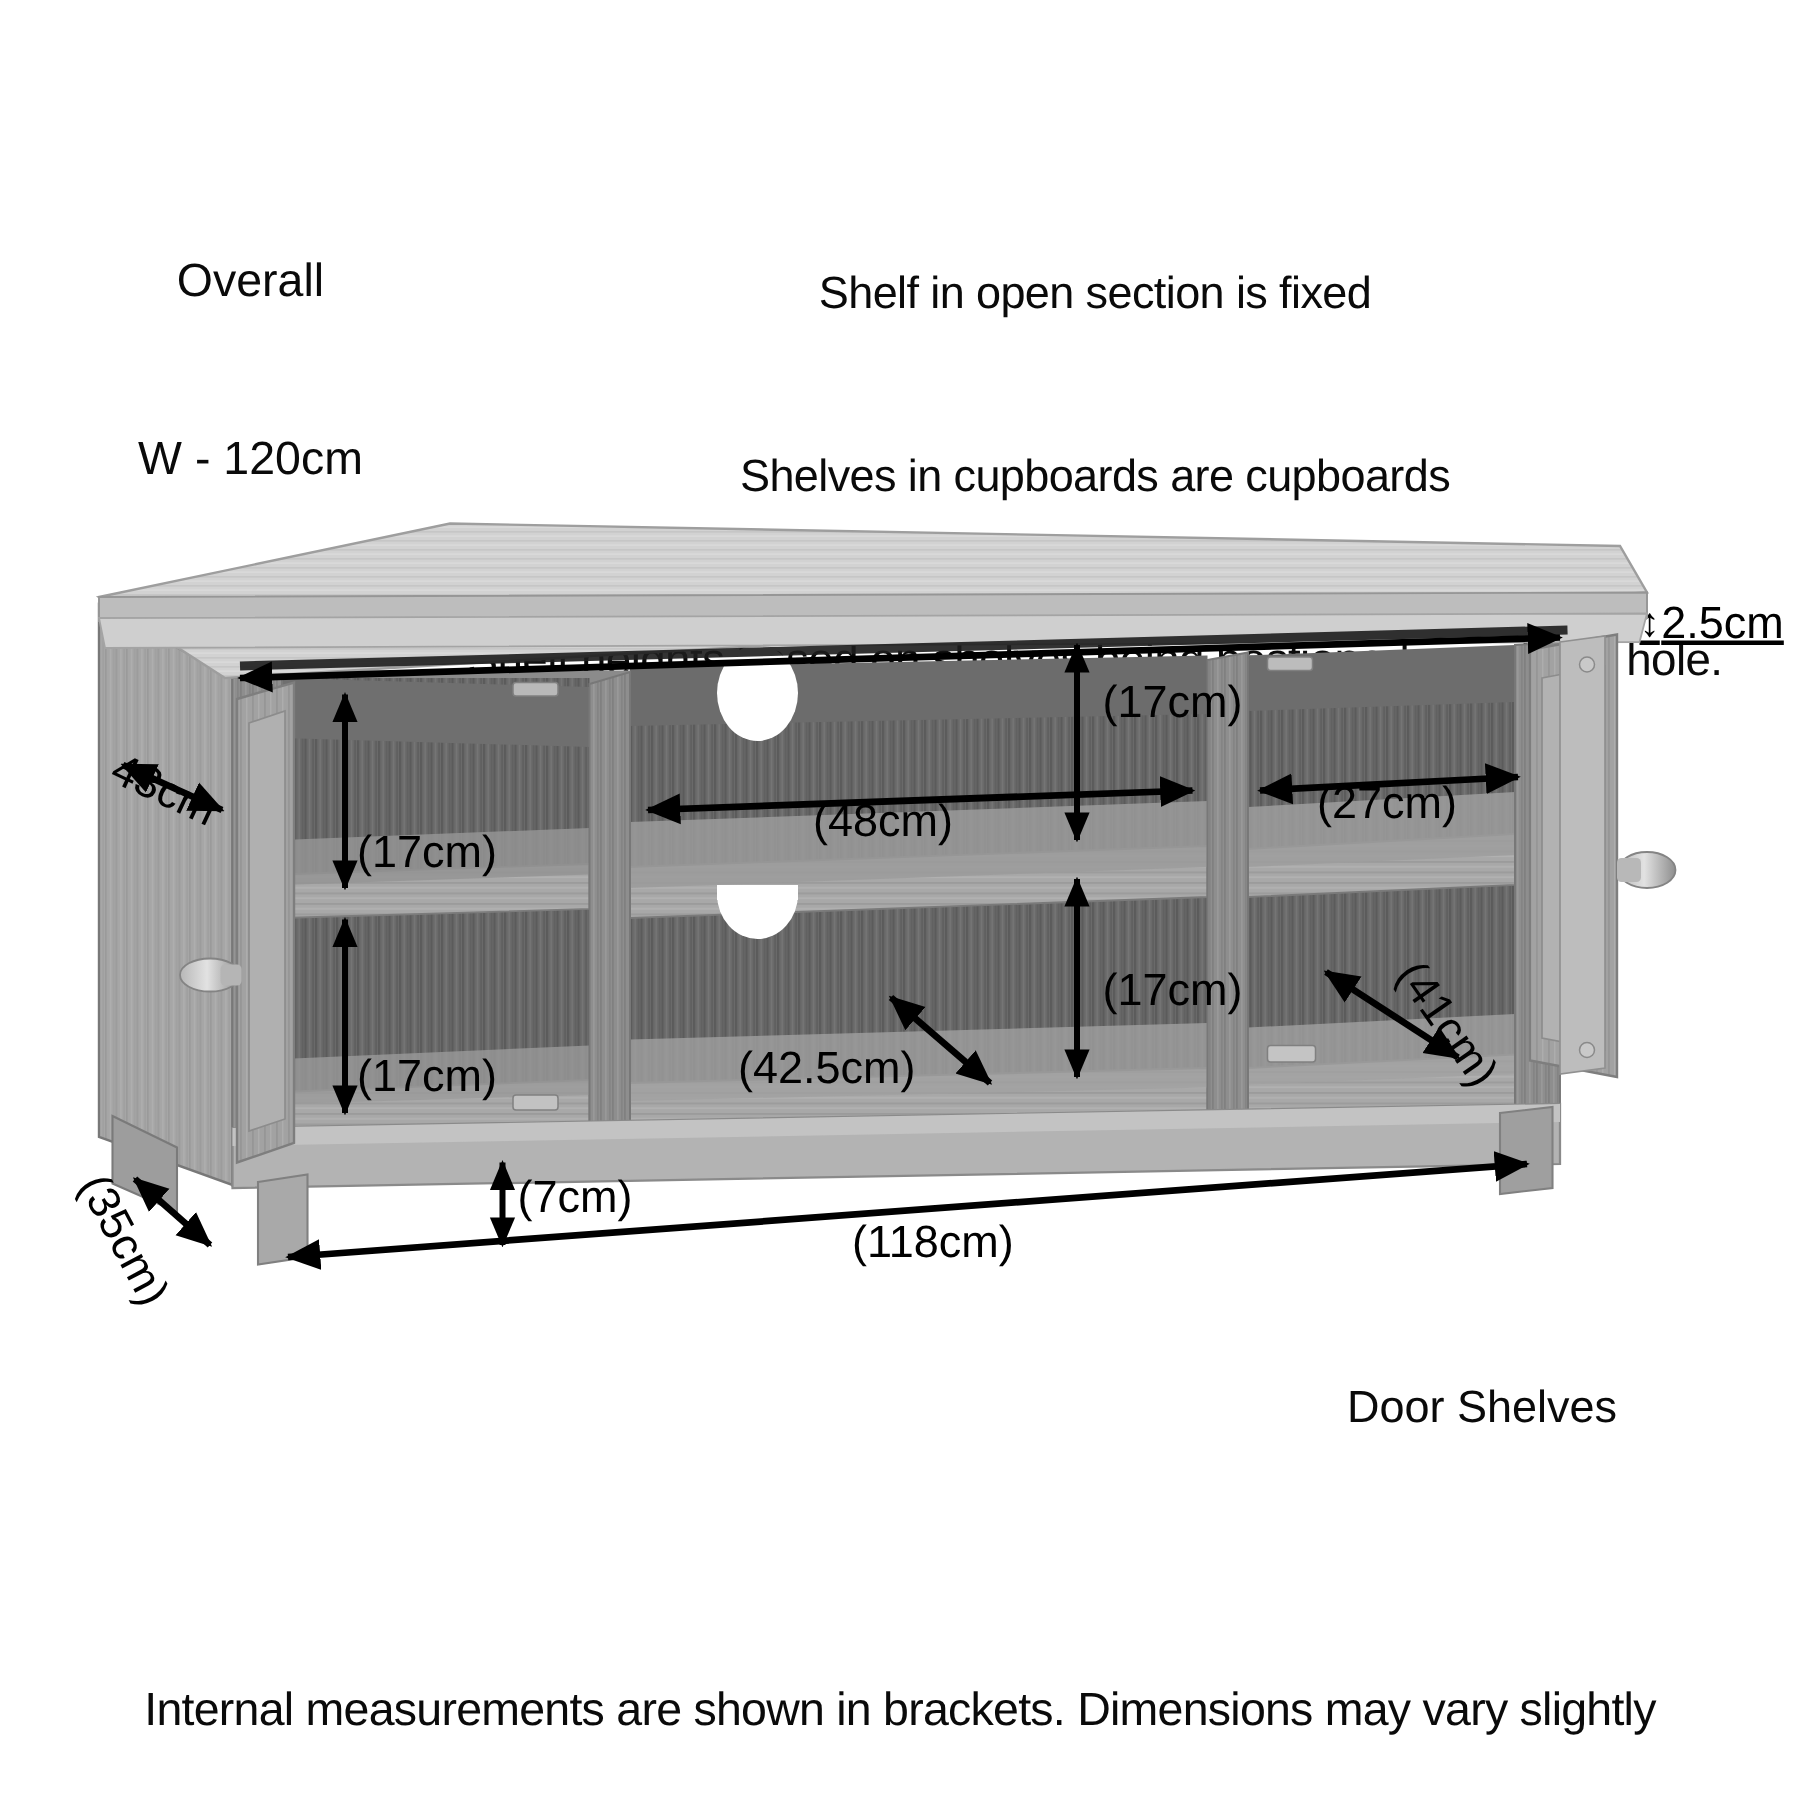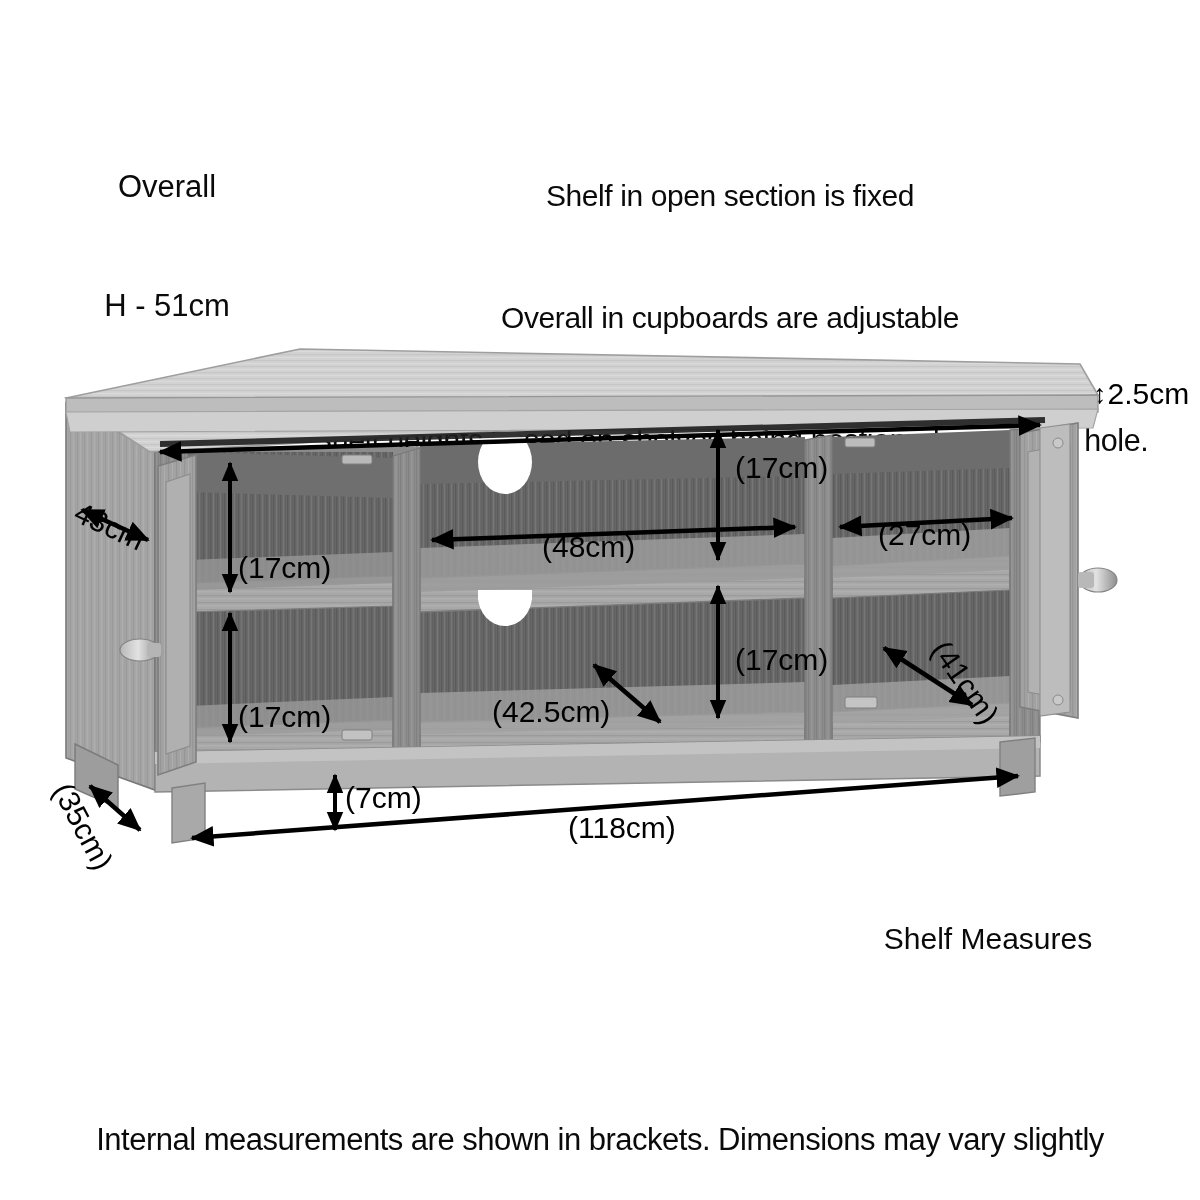--- a/index.html
+++ b/index.html
@@ -66,23 +66,24 @@
     font-size: 31px;
     font-family: "Liberation Sans Narrow", "Liberation Sans", sans-serif;
     letter-spacing: -0.5px;
     line-height: 1.55;
   }
   .footer-block .line { display: block; }
 
   .topright-label {
     position: absolute;
     left: 1093px;
-    top: 377px;
+    top: 399px;
     font-size: 30px;
     white-space: nowrap;
+    text-decoration: underline;
   }
   .topright-label .glyph {
     font-size: 27px;
     vertical-align: 1px;
     margin-right: 1px;
   }
 
   
   svg { display: block; }
   .dimtext {
@@ -101,37 +102,36 @@
     fill: none;
   }
 </style>
 </head>
 <body>
 
 <div id="stage">
 
   <div class="txt-block overall-block">
     <span class="line">Overall</span>
-    <span class="line">H - 51cm</span>
     <span class="line">W - 120cm</span>
     <span class="line">D - 45cm</span>
   </div>
 
   <div class="txt-block notes-block">
     <span class="line l1">Shelf in open section is fixed</span>
-    <span class="line l2">Overall in cupboards are adjustable</span>
+    <span class="line l2">Shelves in cupboards are cupboards</span>
     <span class="line l3">Shelf heights based on shelves being postioned on middle hole.</span>
   </div>
 
   <div class="topright-label">
     <span class="glyph">↕</span><span>2.5cm</span>
   </div>
 
   <div class="txt-block door-block">
-    <span class="line">Shelf Measures</span>
+    <span class="line">Door Shelves</span>
   </div>
 
   <div class="txt-block footer-block">
     <span class="line">Internal measurements are shown in brackets. Dimensions may vary slightly</span>
     
   </div>
 
   <svg width="1200" height="1200" viewBox="0 0 1200 1200" style="position:absolute;left:0;top:0;">
     <defs>
 

